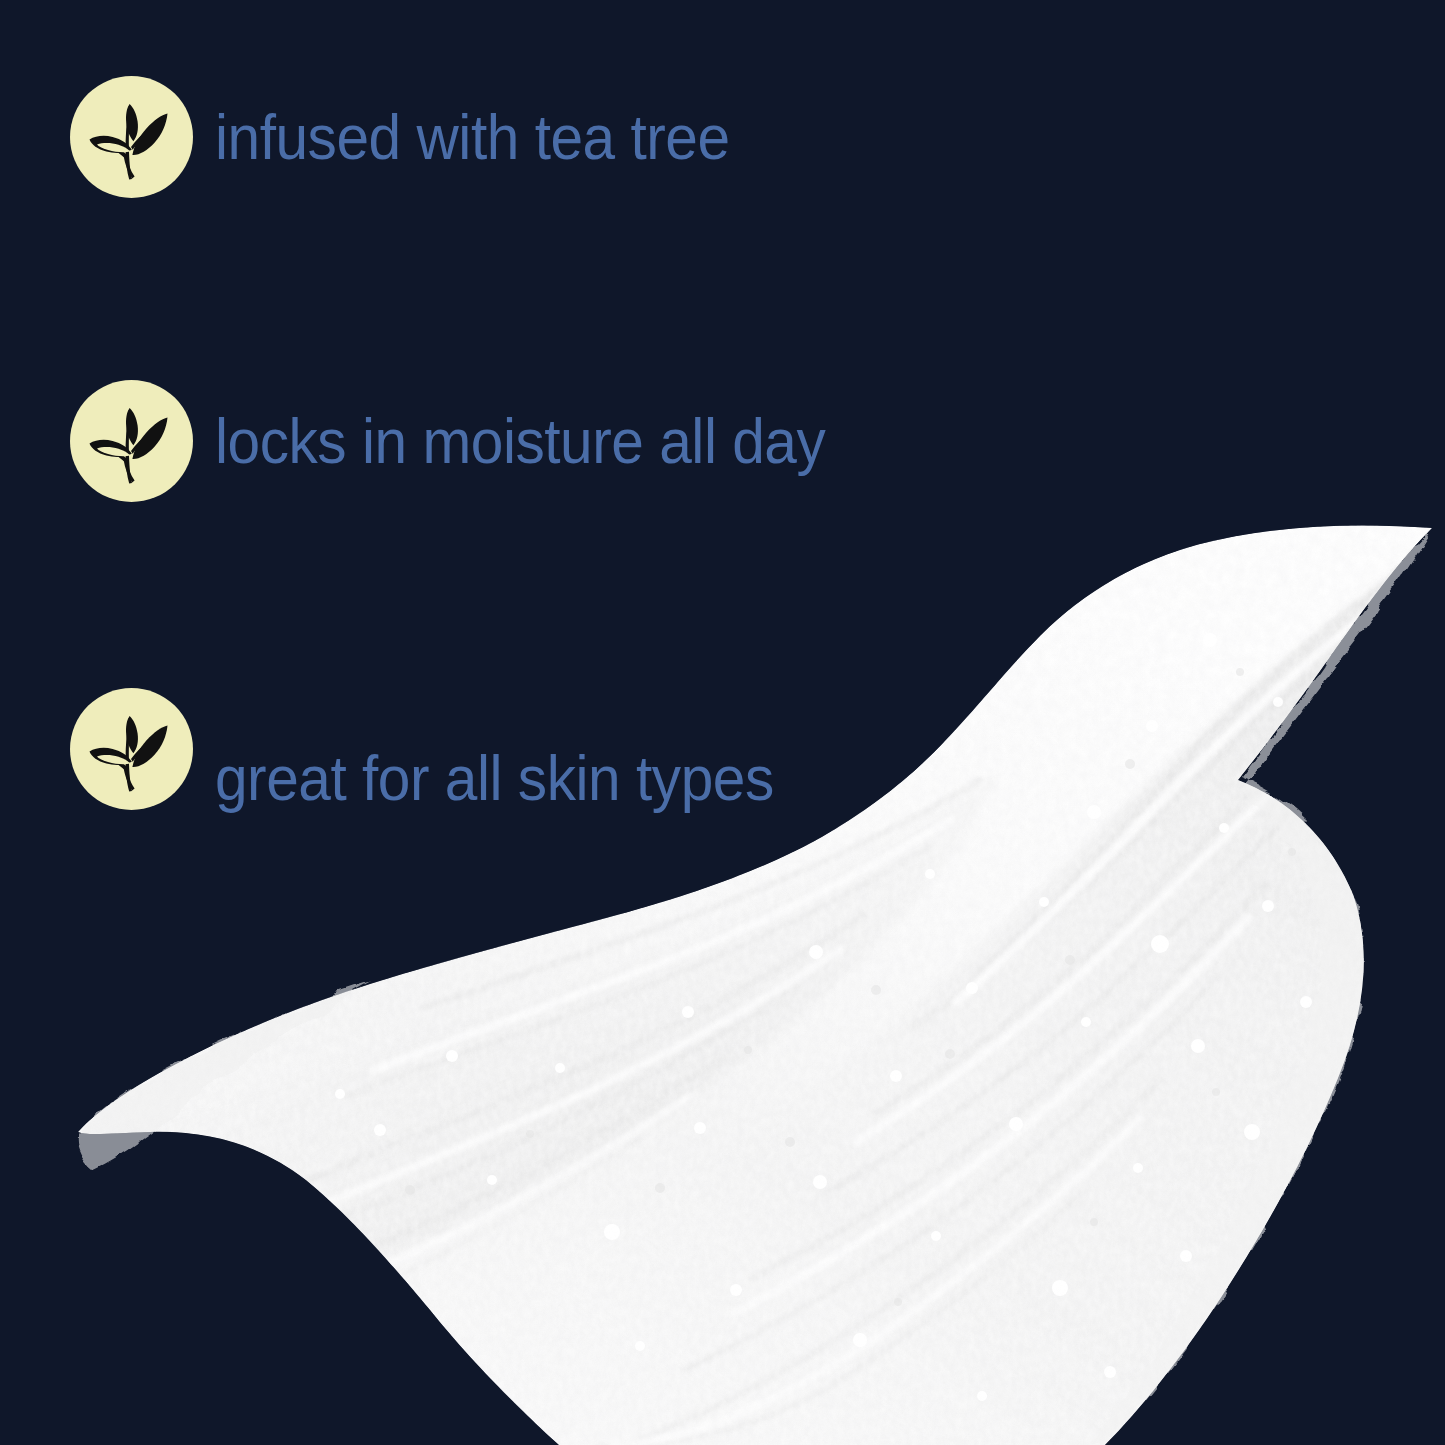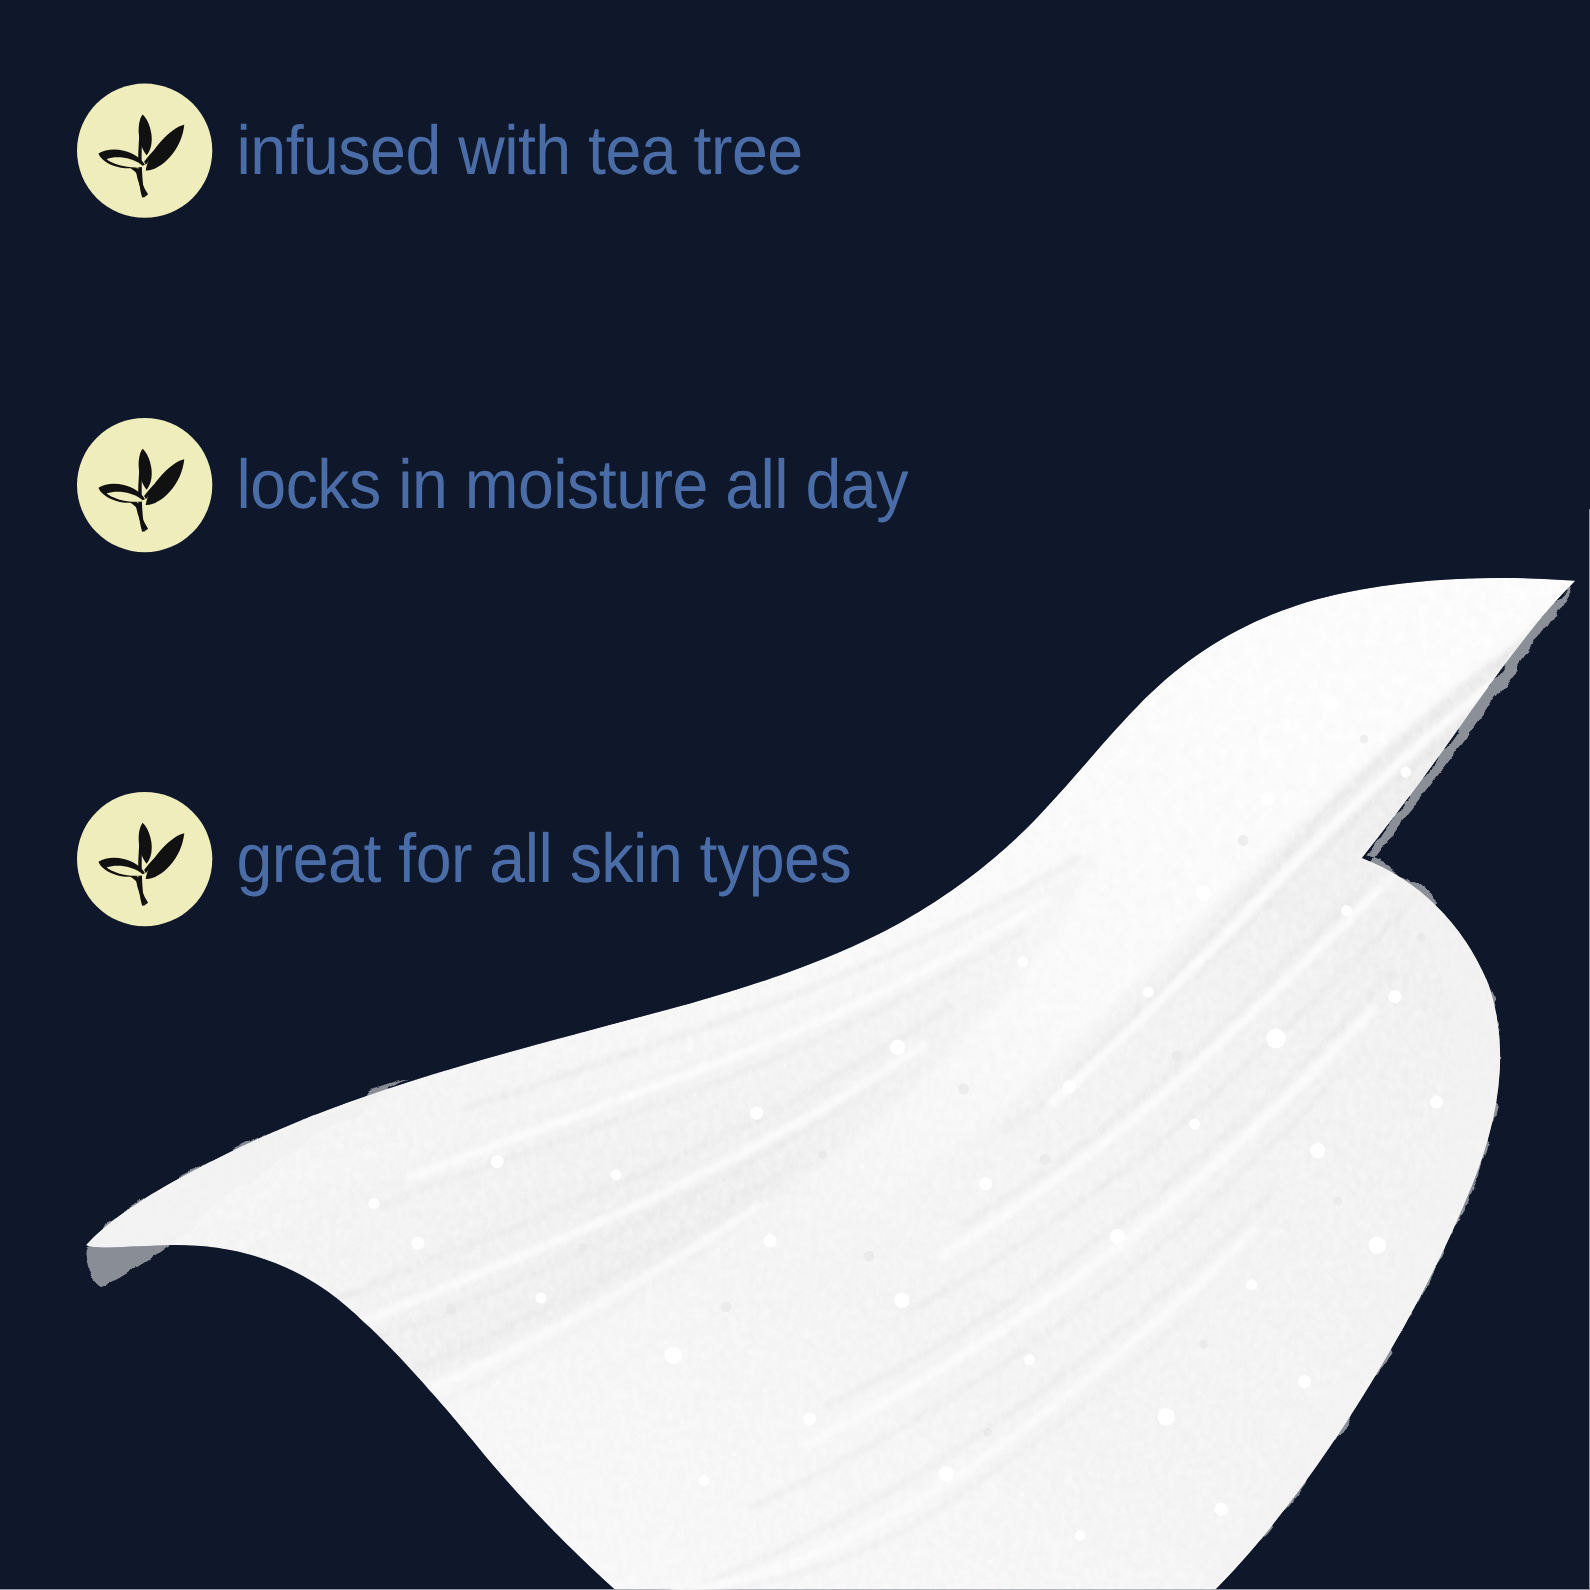--- a/index.html
+++ b/index.html
@@ -30,21 +30,21 @@
 
   
   .feature-row {
     position: absolute;
     display: flex;
     align-items: center;
     left: 70px;
   }
   #row-0 { top: 76px; }
   #row-1 { top: 380px; justify-content: space-between; }
-  #row-2 { top: 720px; }
+  #row-2 { top: 688px; align-items: flex-end; }
 
   .badge {
     position: relative;
     width: 123px;
     height: 122px;
     border-radius: 50%;
     background: #efedbb;
     flex: 0 0 auto;
   }
   .badge svg {

